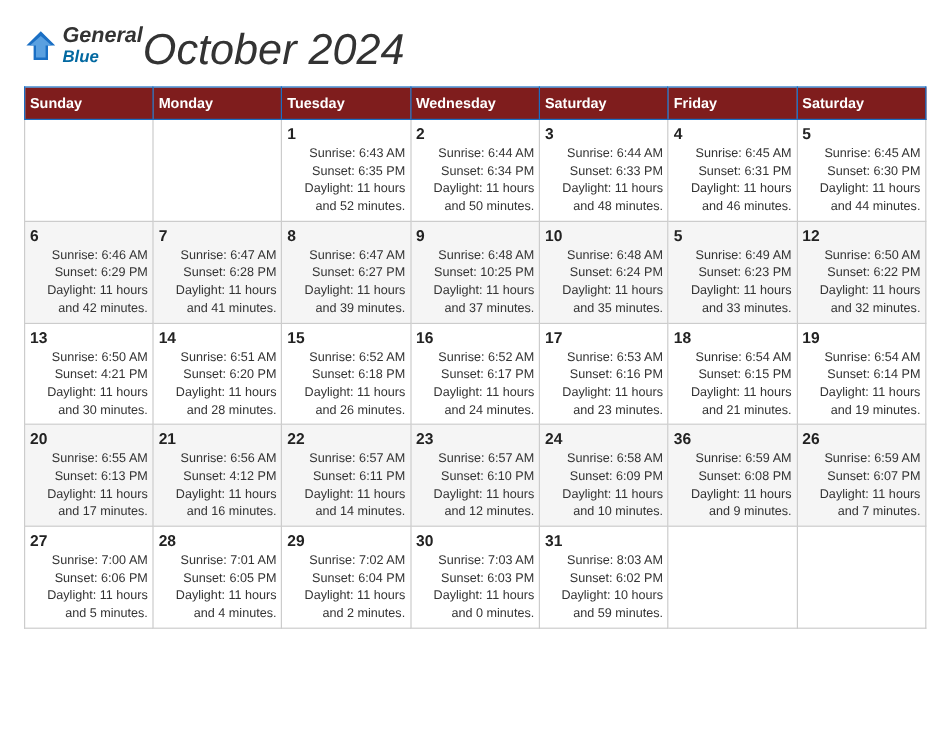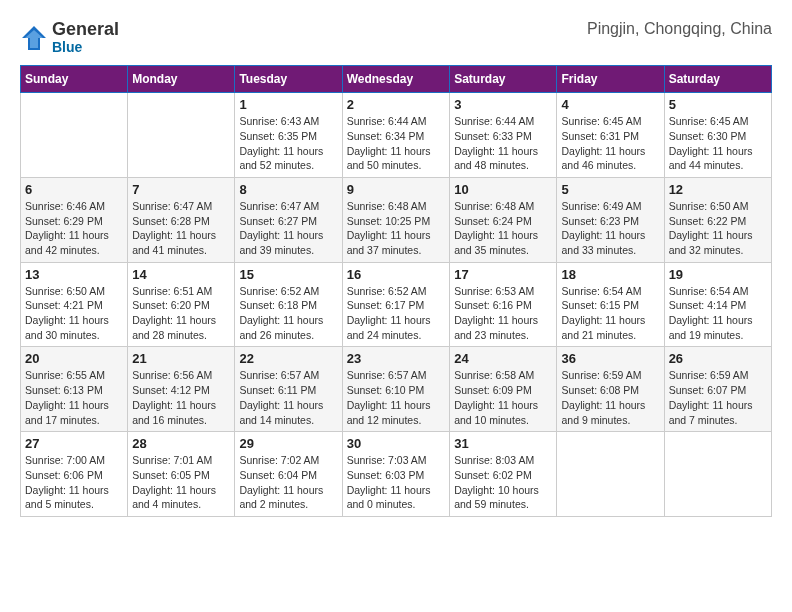--- a/index.html
+++ b/index.html
@@ -5,23 +5,23 @@
     * { box-sizing: border-box; margin: 0; padding: 0; }
     body {
       font-family: Arial, sans-serif;
       background: #fff;
       width: 792px;
       min-height: 612px;
       padding: 20px;
     }
     .header {
       display: flex;
-      justify-content: space-between;
       align-items: flex-start;
       margin-bottom: 10px;
+      font-style: italic;
     }
     .logo {
       display: flex;
       align-items: center;
       gap: 4px;
     }
     .logo-text {
       display: flex;
       flex-direction: column;
       line-height: 1.1;
@@ -51,21 +51,21 @@
     .location {
       font-size: 16px;
       color: #555;
     }
     .calendar {
       width: 100%;
       border-collapse: collapse;
       font-size: 11px;
     }
     .calendar th {
-      background-color: #701a75;
+      background-color: #7f1d1d;
       color: white;
       padding: 6px 4px;
       text-align: left;
       font-size: 12px;
       border: 1px solid #1a6fc4;
     }
     .calendar td {
       border: 1px solid #ccc;
       vertical-align: top;
       padding: 4px;
@@ -80,41 +80,42 @@
       font-size: 13px;
       font-weight: bold;
       color: #222;
       display: block;
       margin-bottom: 2px;
     }
     .day-info {
       font-size: 10.5px;
       color: #333;
       line-height: 1.4;
+      text-align: right;
     }
     .empty-cell {
       background: #fff !important;
     }
   </style>
 </head>
 <body>
 
 <div class="header">
   <div class="logo">
     <svg class="logo-icon" viewBox="0 0 28 28">
       <polygon points="14,2 26,14 20,14 20,26 8,26 8,14 2,14" fill="#1a6fc4"></polygon>
       <polygon points="14,6 23,14 18,14 18,24 10,24 10,14 5,14" fill="#5aa0e0"></polygon>
     </svg>
     <div class="logo-text">
       <span class="logo-general">General</span>
       <span class="logo-blue">Blue</span>
     </div>
   </div>
   <div class="title-block">
-    <div class="location">Pingjin, Chongqing, China</div>
+    <div class="month-title">October 2024</div>
   </div>
 </div>
 
 <table class="calendar">
   <thead>
     <tr>
     <th>Sunday</th>
         <th>Monday</th>
         <th>Tuesday</th>
         <th>Wednesday</th>
@@ -235,21 +236,21 @@
         </td>
         <td>
           <span class="day-num">18</span>
           <div class="day-info">Sunrise: 6:54 AM
 Sunset: 6:15 PM
 Daylight: 11 hours and 21 minutes.</div>
         </td>
         <td>
           <span class="day-num">19</span>
           <div class="day-info">Sunrise: 6:54 AM
-Sunset: 4:14 PM
+Sunset: 6:14 PM
 Daylight: 11 hours and 19 minutes.</div>
         </td>
       </tr>
       <tr>
         <td>
           <span class="day-num">20</span>
           <div class="day-info">Sunrise: 6:55 AM
 Sunset: 6:13 PM
 Daylight: 11 hours and 17 minutes.</div>
         </td>

